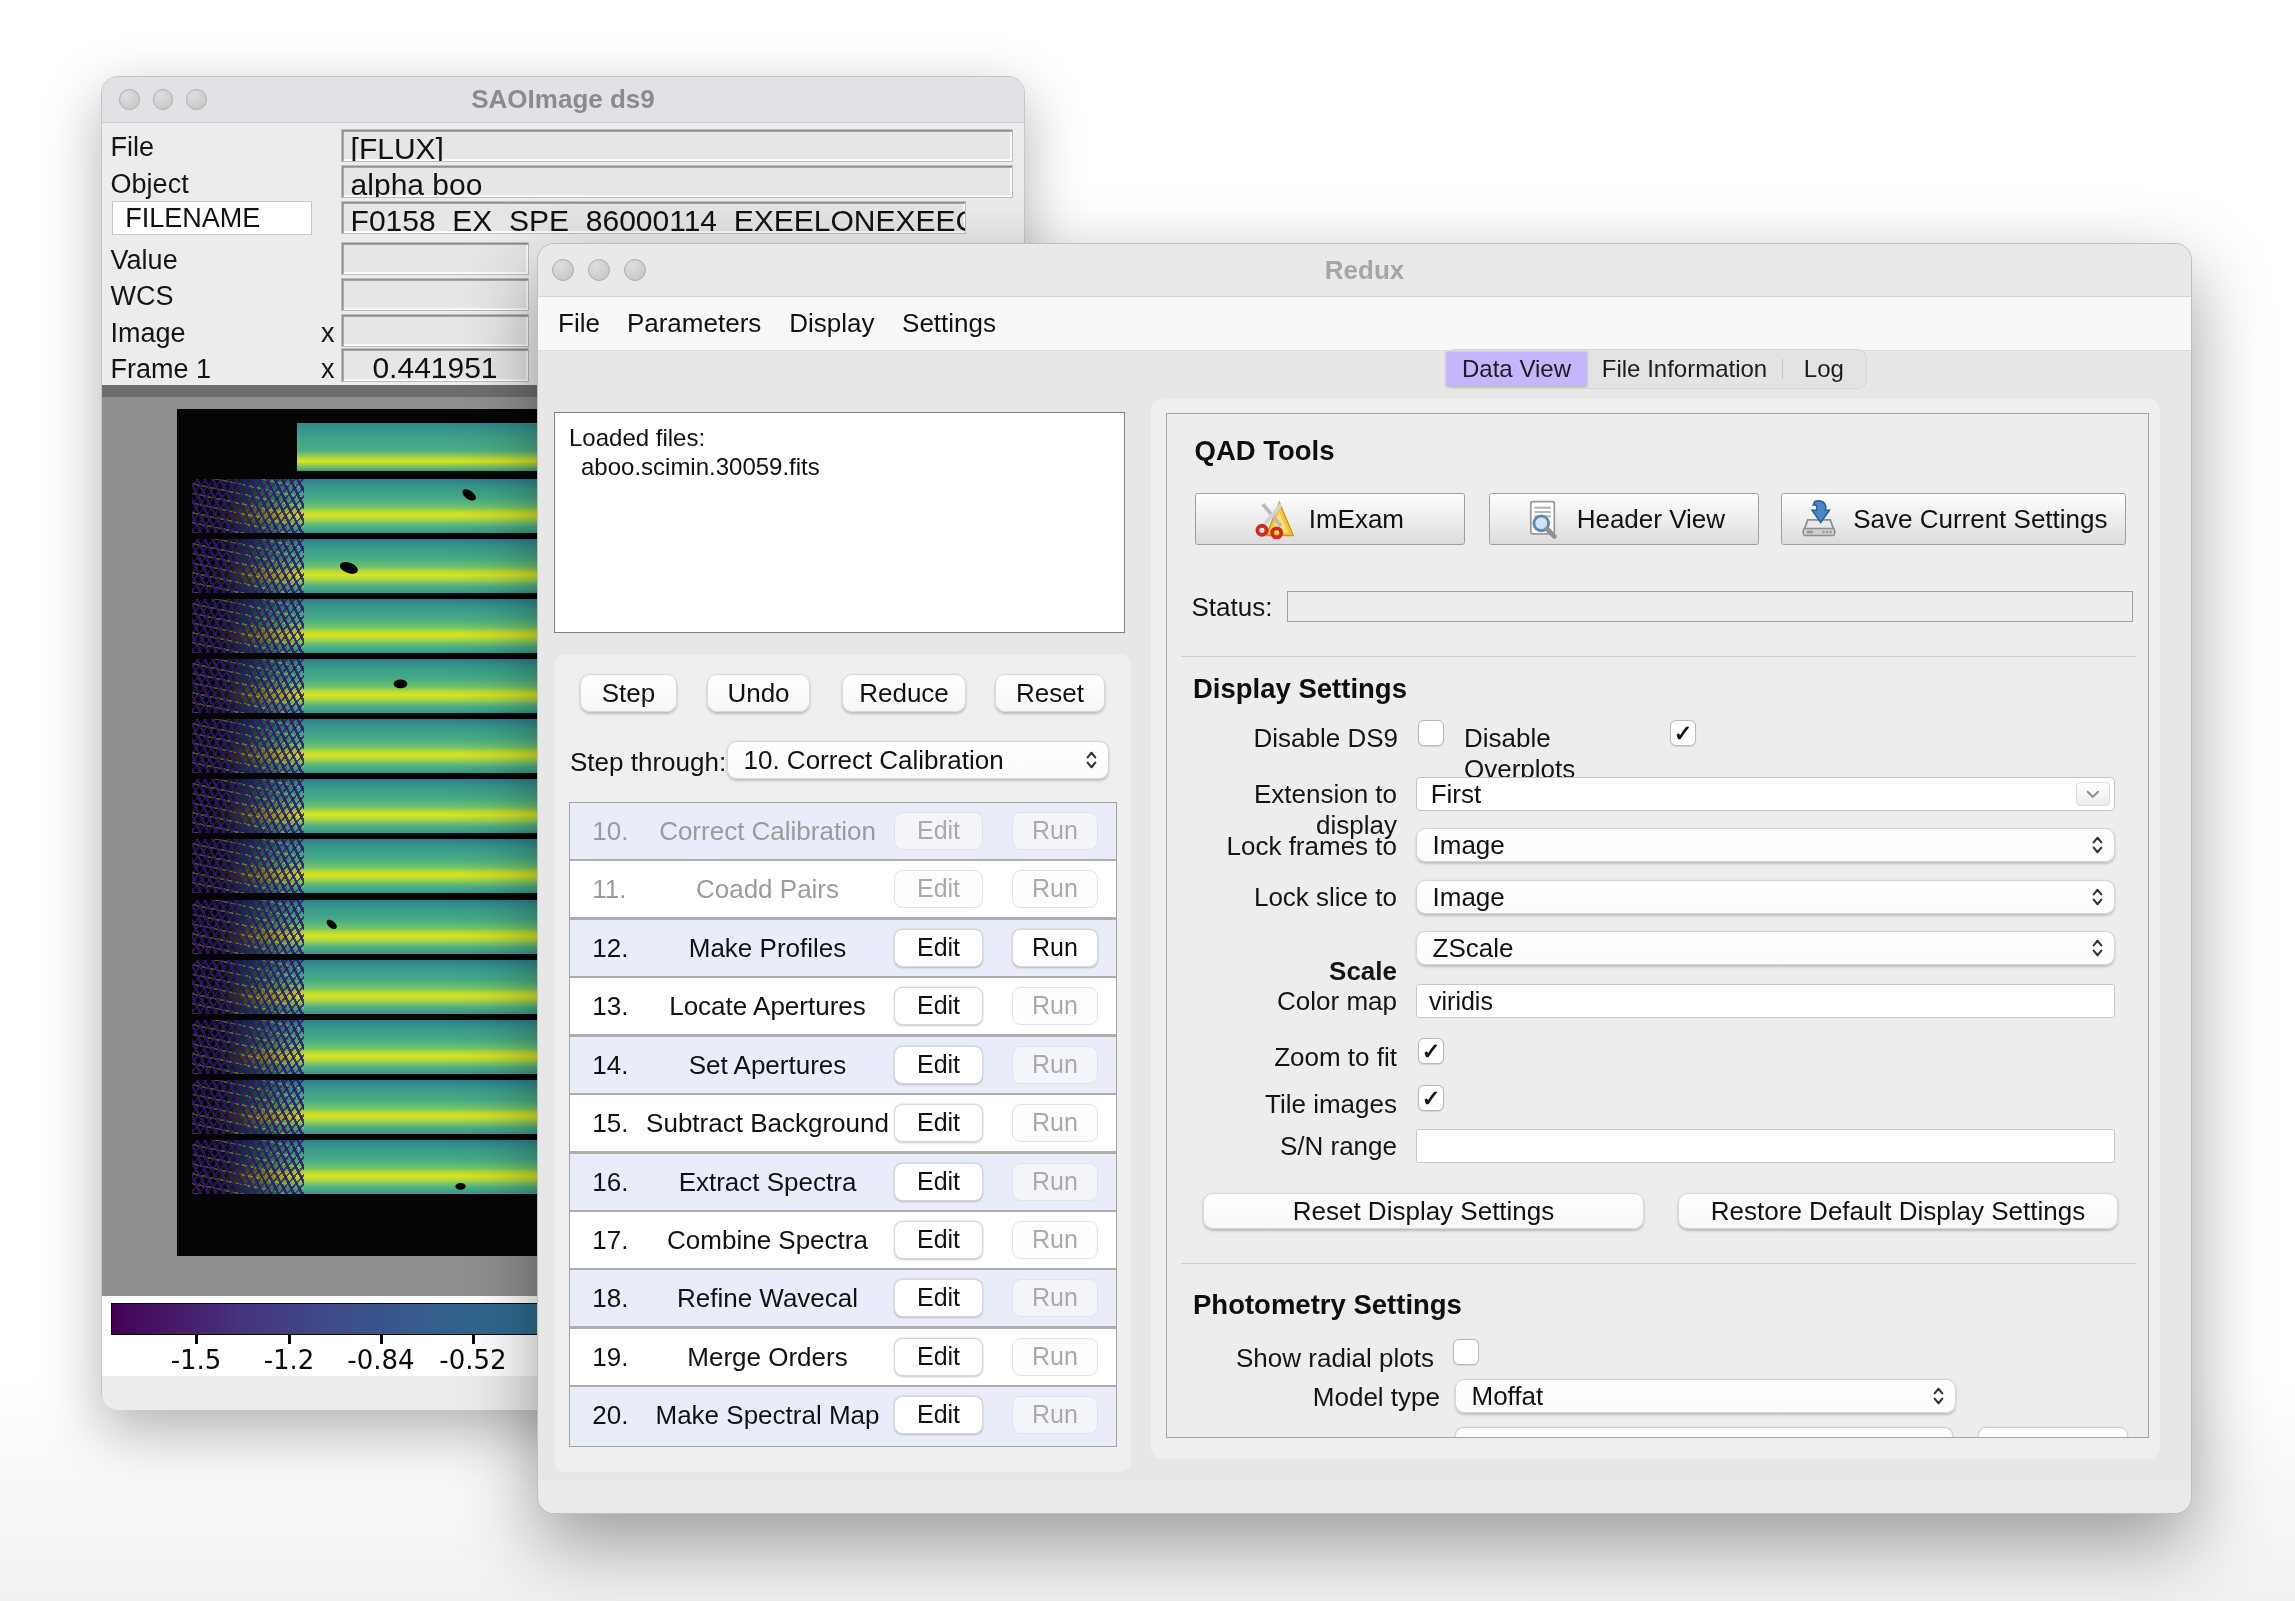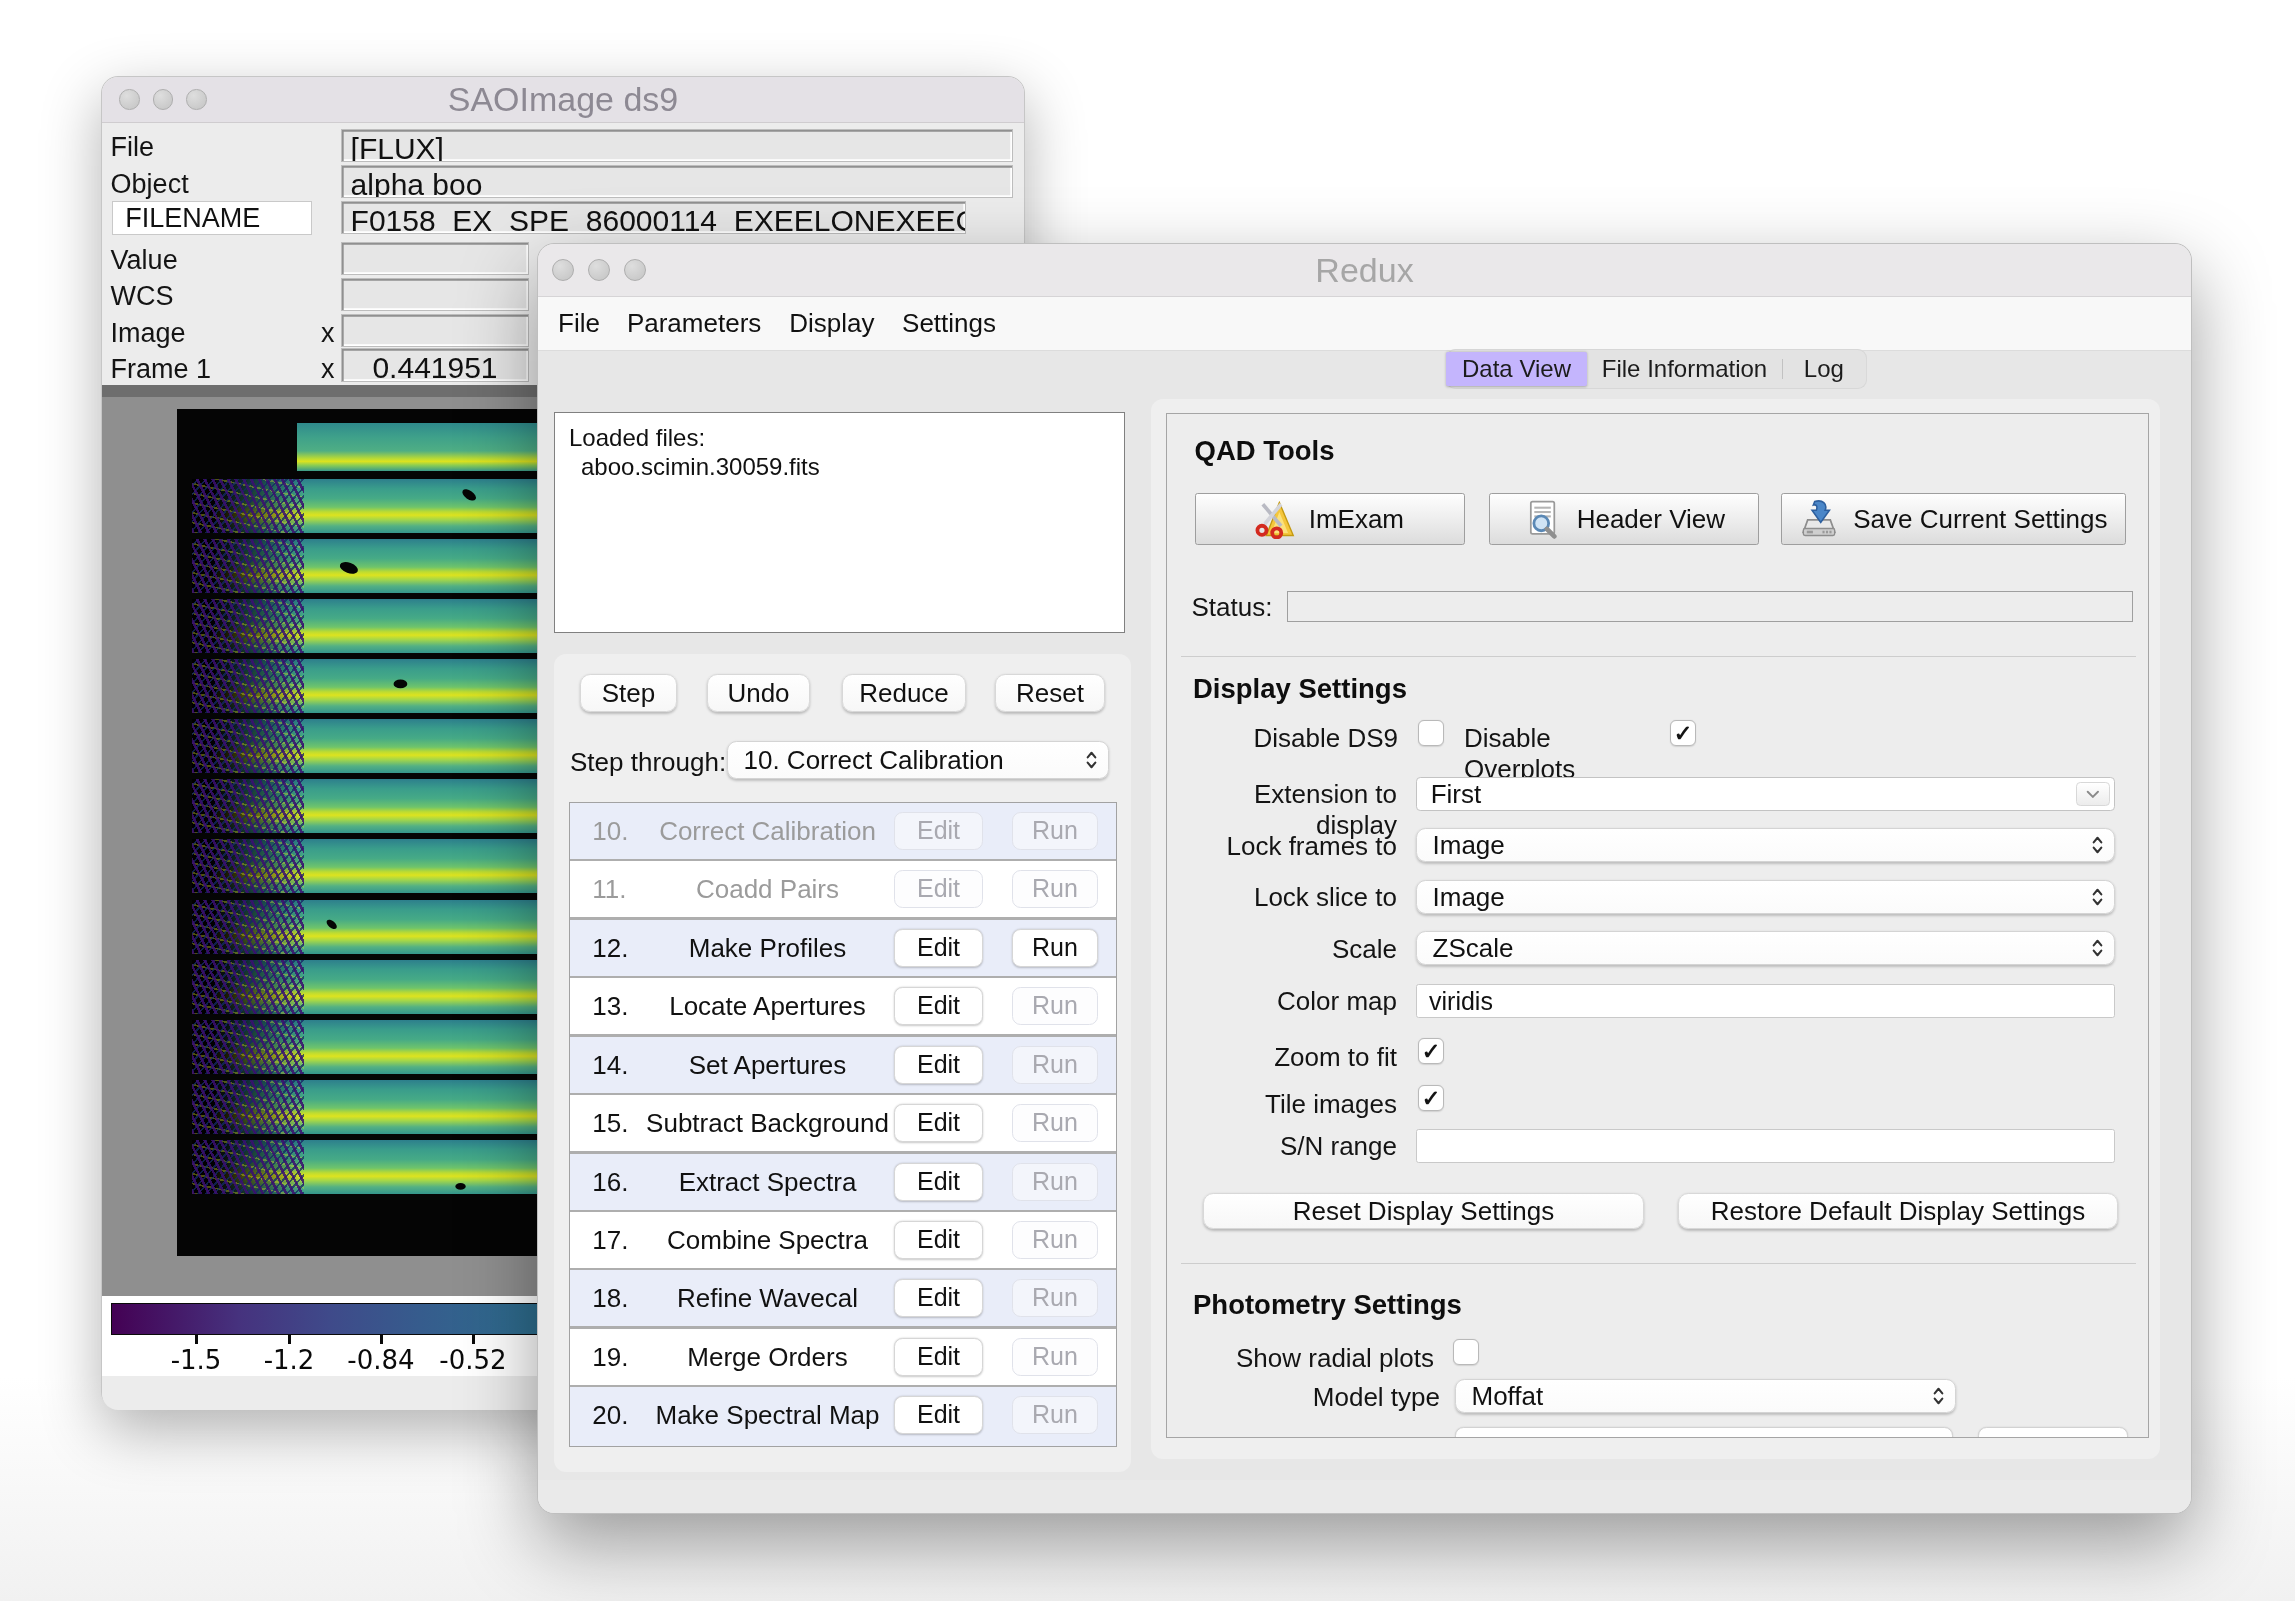--- a/index.html
+++ b/index.html
@@ -13,21 +13,21 @@
   
   .ds9 { left:101px; top:76px; width:924px; height:1333px; background:#ececec;
     border:0.9px solid #c6c6c6; box-shadow:0 20.6px 60px rgba(0,0,0,.30); }
   .ds9 .titlebar { position:absolute; left:0; right:0; top:0; height:46px;
     background:#e4e1e6; border-bottom:0.9px solid #cfcccf; border-radius:16.3px 16.3px 0 0; }
   .lights { position:absolute; top:0; height:100%; display:flex; align-items:center; }
   .light { border-radius:50%; background:radial-gradient(circle at 35% 30%, #dedede, #c3c3c3);
     border:0.9px solid #aeaeae; }
   .ds9 .light { width:20.6px; height:20.6px; margin-right:13px; }
   .wtitle { position:absolute; left:0; right:0; top:0; bottom:0; display:flex;
-    align-items:center; justify-content:center; font-weight:normal; font-size:34px; color:#8d8993;text-align:right; }
+    align-items:center; justify-content:center; font-weight:bold; font-size:26px; color:#8d8993;text-align:right; }
 
   .ds9lbl { position:absolute; font-size:27px; color:#141414; }
   .tkfield { position:absolute; background:#e6e6e6; border:0.9px solid #bdbdbd;
     box-shadow:inset 1.7px 1.7px 0 #909090, inset -1.7px -1.7px 0 #ffffff;
     font-size:30px; color:#111; padding:1.7px 8.6px 0 8.6px; overflow:hidden; white-space:nowrap; }
   .fnamebox { position:absolute; background:#ffffff; border:0.9px solid #c9c9c9;
     font-size:27px; color:#111; display:flex; align-items:center; padding-left:12px; }
 
   .darkstrip { position:absolute; left:0; width:100%; background:#6e6e6e; }
   .imgarea { position:absolute; left:0; width:100%; background:#8f8f8f; }
@@ -403,21 +403,21 @@
 
       <div class="rlabel" style="left:0; top:468px; width:230px;">Lock slice to</div>
       <div class="combo" style="left:249px; top:466px; width:699px; height:34px;">
         <span>Image</span>
         <svg class="spin" width="13" height="23" viewBox="0 0 15 27">
             <path d="M3 10.5 L7.5 5 L12 10.5" fill="none" stroke="#333" stroke-width="2.4" stroke-linecap="round" stroke-linejoin="round"></path>
             <path d="M3 16.5 L7.5 22 L12 16.5" fill="none" stroke="#333" stroke-width="2.4" stroke-linecap="round" stroke-linejoin="round"></path>
           </svg>
       </div>
 
-      <div class="rlabel" style="left:0; top:520px; width:230px;">Scale</div>
+      <div class="rlabel" style="left:0; top:542px; width:230px;font-weight:bold;">Scale</div>
       <div class="combo" style="left:249px; top:517px; width:699px; height:34px;">
         <span>ZScale</span>
         <svg class="spin" width="13" height="23" viewBox="0 0 15 27">
             <path d="M3 10.5 L7.5 5 L12 10.5" fill="none" stroke="#333" stroke-width="2.4" stroke-linecap="round" stroke-linejoin="round"></path>
             <path d="M3 16.5 L7.5 22 L12 16.5" fill="none" stroke="#333" stroke-width="2.4" stroke-linecap="round" stroke-linejoin="round"></path>
           </svg>
       </div>
 
       <div class="rlabel" style="left:0; top:572px; width:230px;">Color map</div>
       <input class="tinput" style="left: 249px; top: 570px; width: 699px; height: 34px;" value="viridis">

